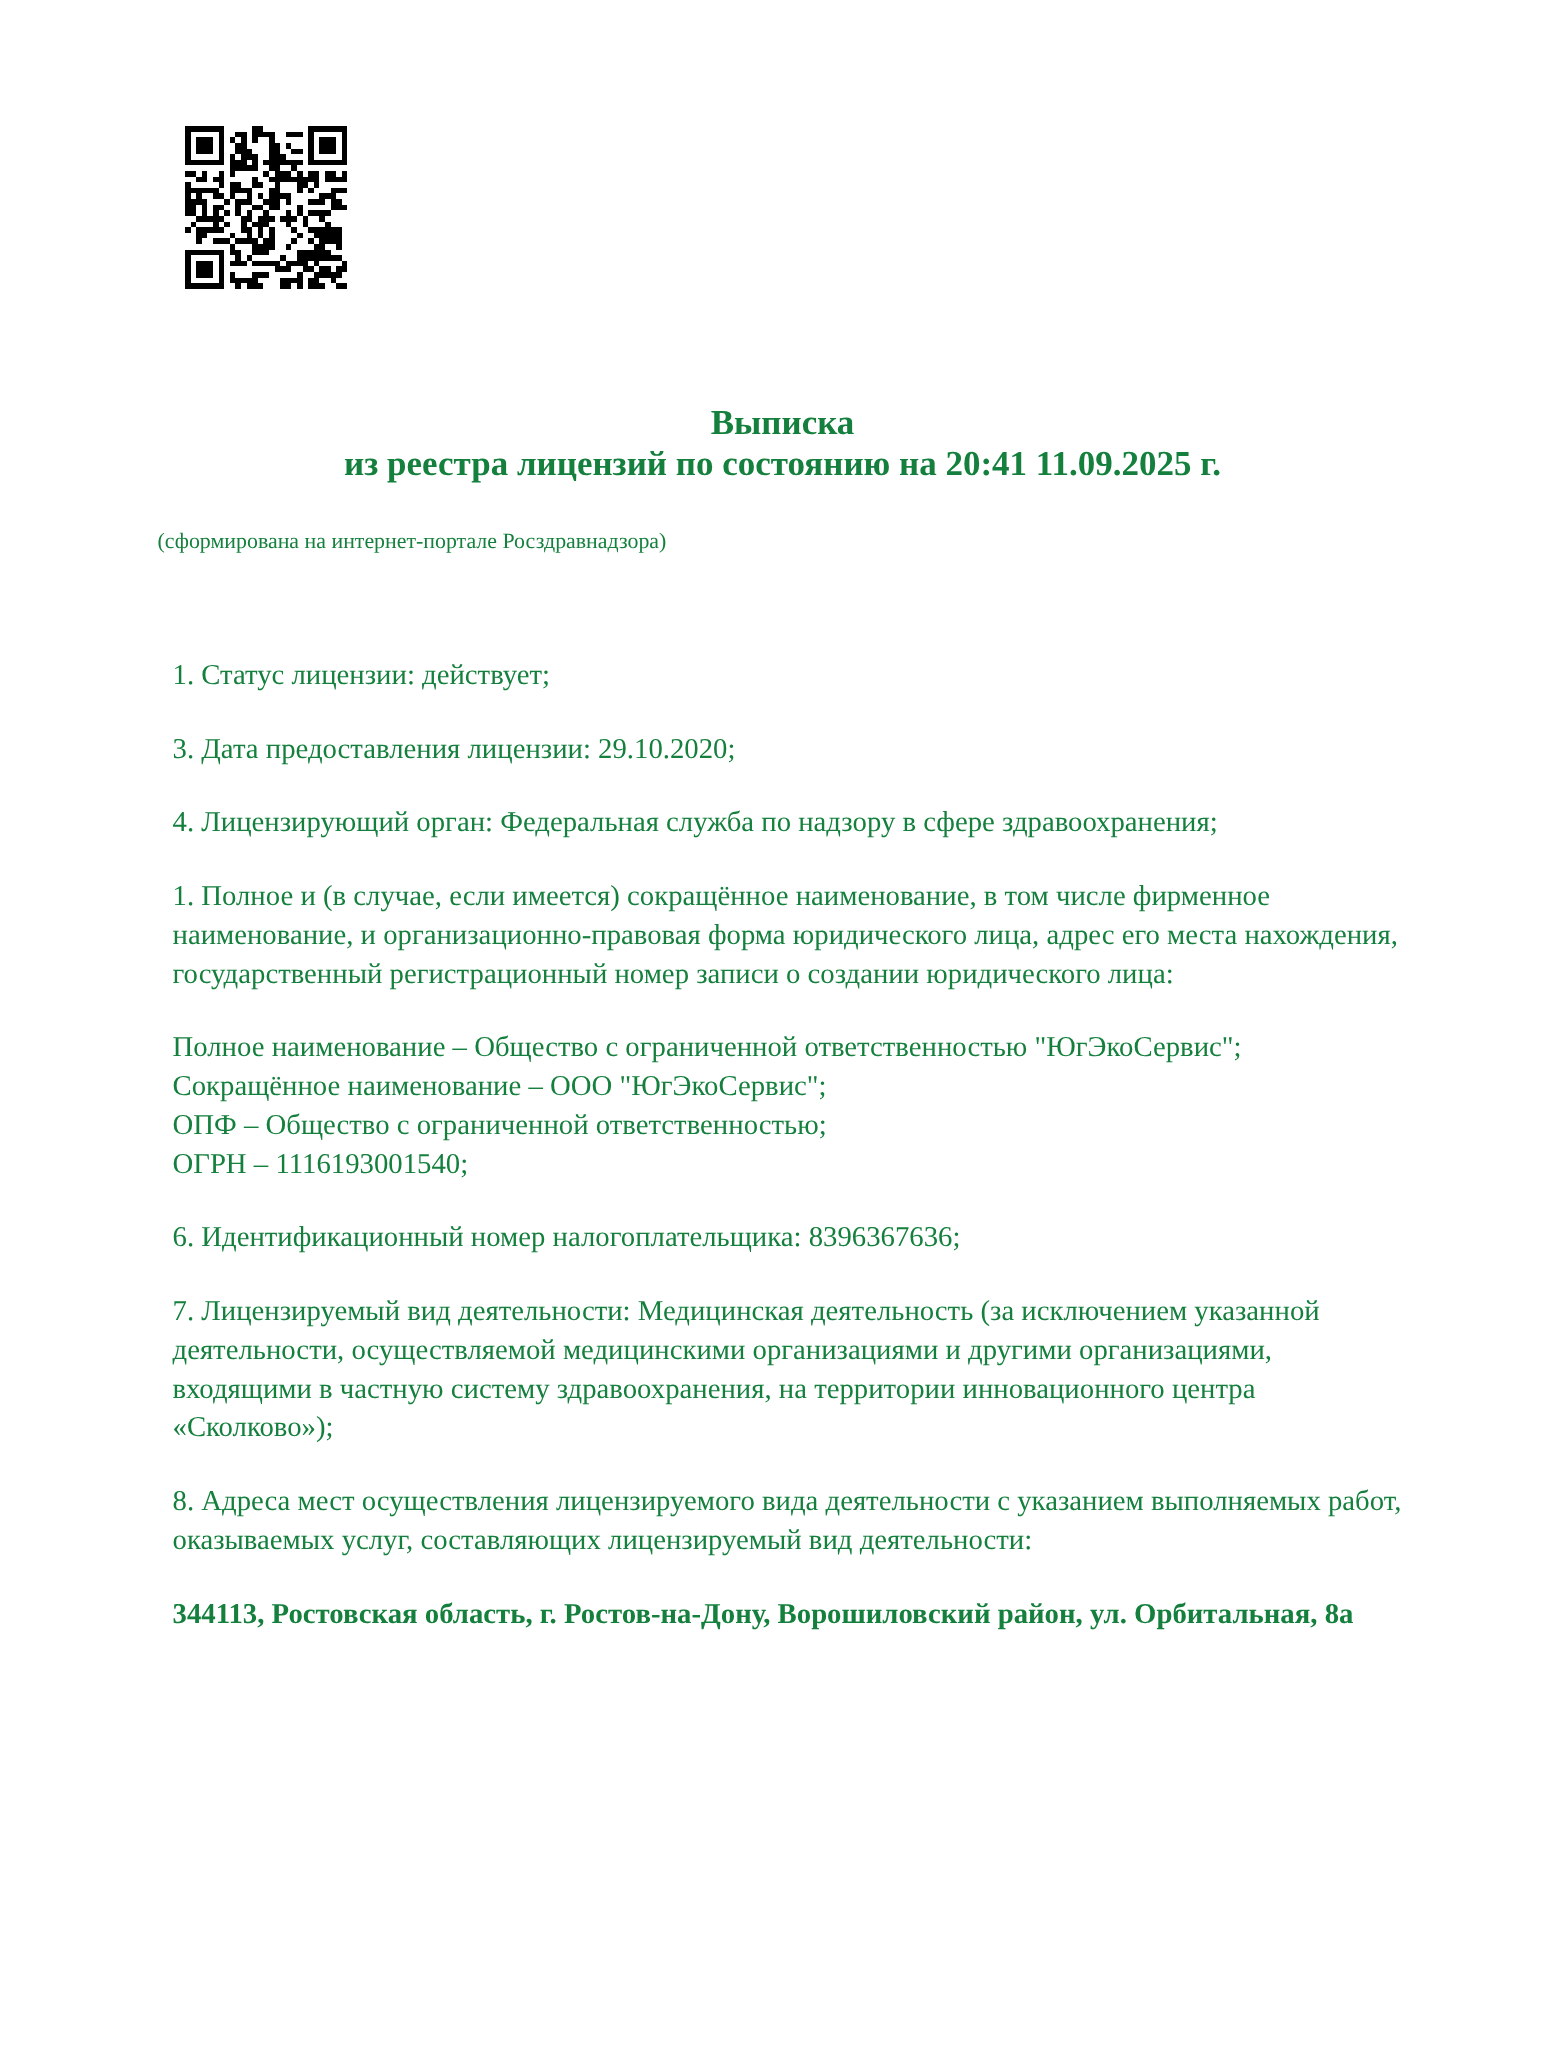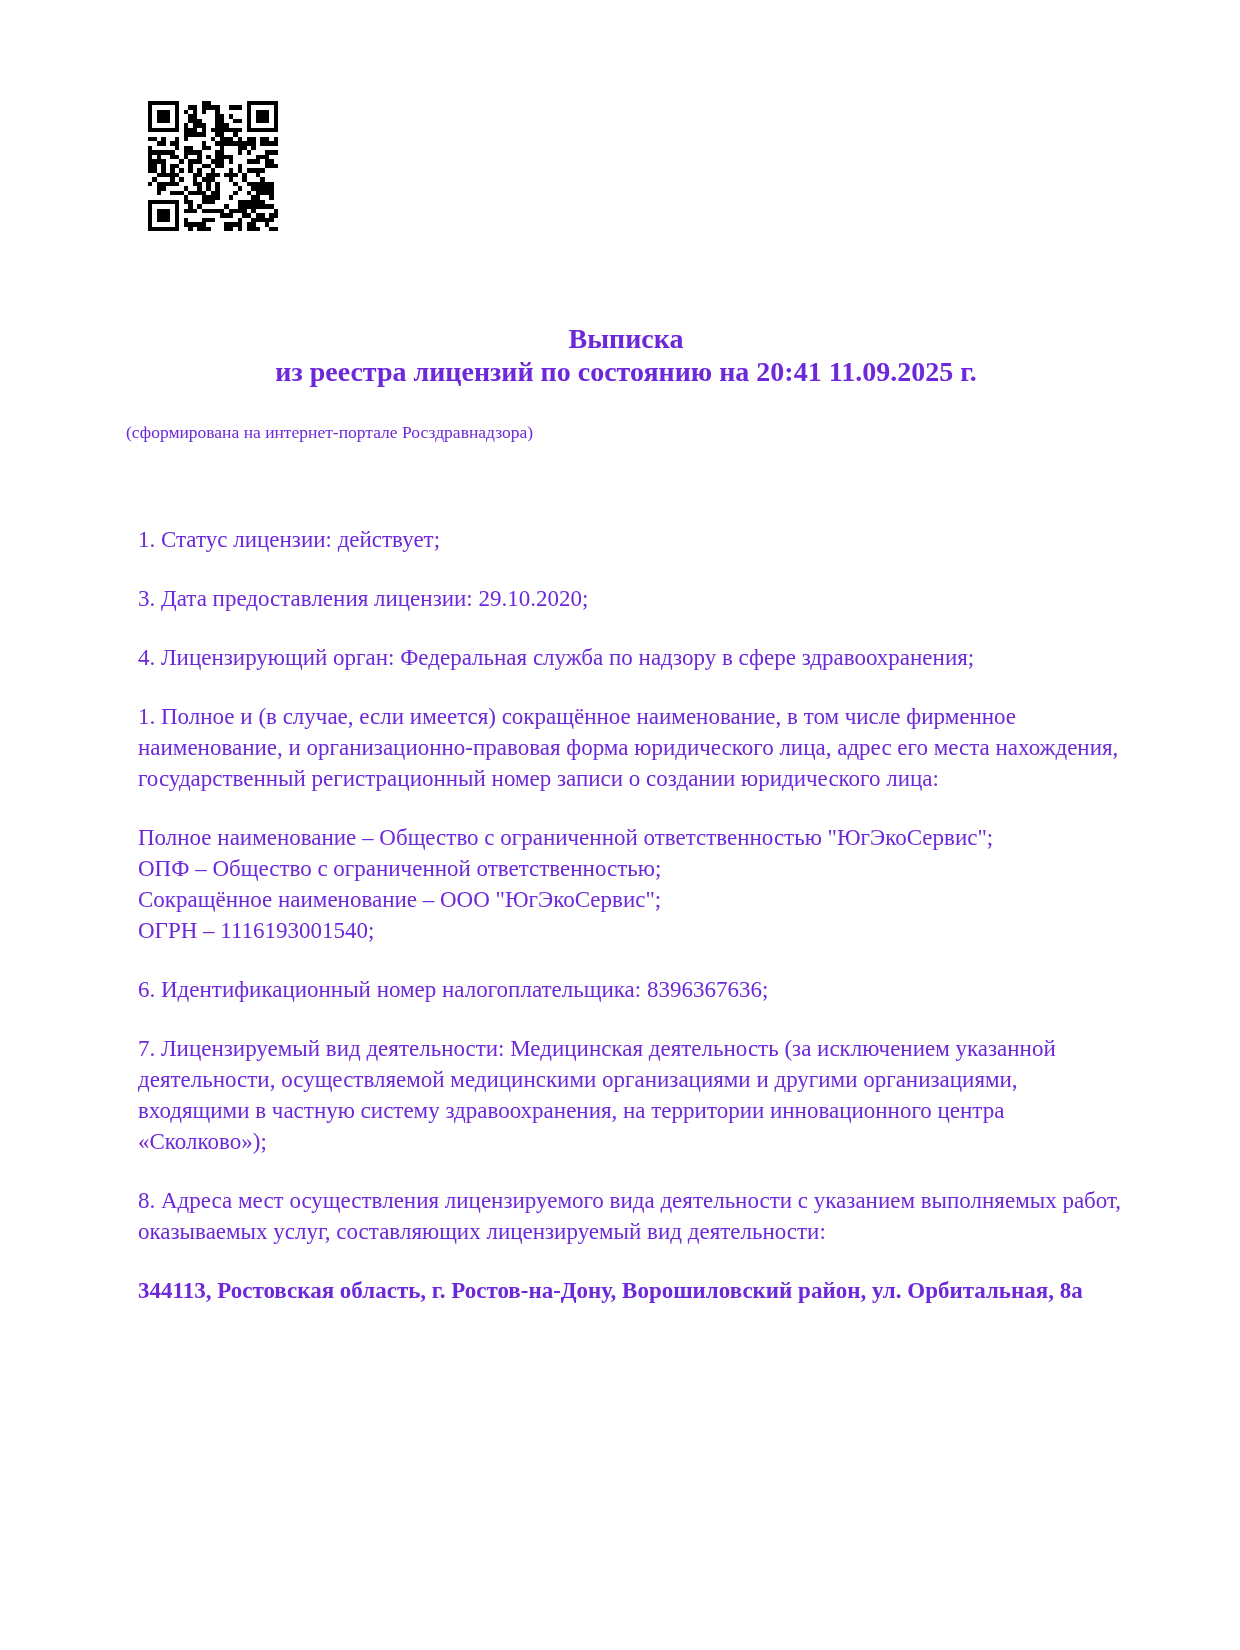--- a/index.html
+++ b/index.html
@@ -3,21 +3,21 @@
 <meta charset="utf-8">
 <style>
   html, body { margin: 0; padding: 0; background: #e8e8e8; }
   .page {
     position: relative;
     width: 1240px;
     height: 1650px;
     margin: 0 auto;
     background: #ffffff;
     font-family: "Liberation Serif", "DejaVu Serif", serif;
-    color: #6d28d9;
+    color: #15803d;
     overflow: hidden;
   }
   .qr {
     position: absolute;
     left: 148px;
     top: 100px;
     width: 130px;
     height: 132px;
   }
   .doc-header {
@@ -417,22 +417,22 @@
 
   <div class="subnote">(сформирована на интернет-портале Росздравнадзора)</div>
 
   <div class="doc-body">
     <div class="para">1. Статус лицензии: действует;</div>
     <div class="para">3. Дата предоставления лицензии: 29.10.2020;</div>
     <div class="para">4. Лицензирующий орган: Федеральная служба по надзору в сфере здравоохранения;</div>
     <div class="para">1. Полное и (в случае, если имеется) сокращённое наименование, в том числе фирменное наименование, и организационно-правовая форма юридического лица, адрес его места нахождения, государственный регистрационный номер записи о создании юридического лица:</div>
     <div class="para">
       <div>Полное наименование – Общество с ограниченной ответственностью "ЮгЭкоСервис";</div>
+      <div>Сокращённое наименование – ООО "ЮгЭкоСервис";</div>
       <div>ОПФ – Общество с ограниченной ответственностью;</div>
-      <div>Сокращённое наименование – ООО "ЮгЭкоСервис";</div>
       <div>ОГРН – 1116193001540;</div>
     </div>
     <div class="para">6. Идентификационный номер налогоплательщика: 8396367636;</div>
     <div class="para">7. Лицензируемый вид деятельности: Медицинская деятельность (за исключением указанной деятельности, осуществляемой медицинскими организациями и другими организациями, входящими в частную систему здравоохранения, на территории инновационного центра «Сколково»);</div>
     <div class="para">8. Адреса мест осуществления лицензируемого вида деятельности с указанием выполняемых работ, оказываемых услуг, составляющих лицензируемый вид деятельности:</div>
     <div class="para">344113, Ростовская область, г. Ростов-на-Дону, Ворошиловский район, ул. Орбитальная, 8а</div>
   </div>
 
 </div>
 

